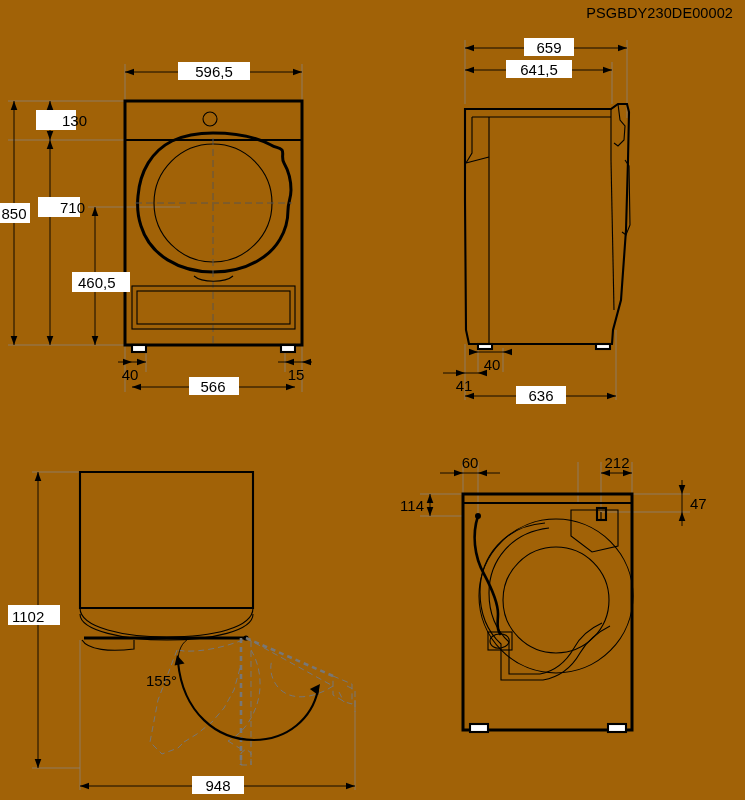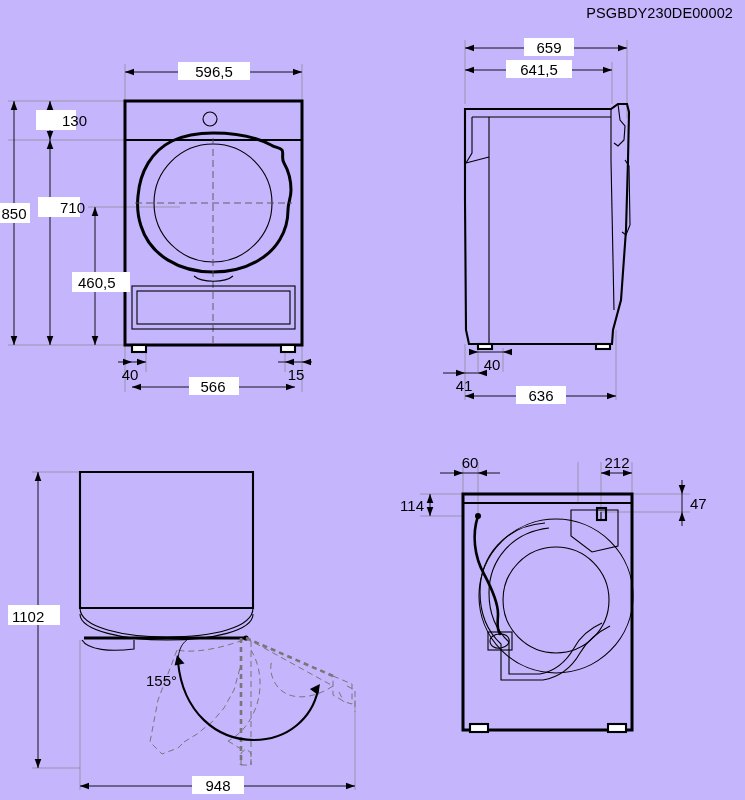--- a/index.html
+++ b/index.html
@@ -8,21 +8,21 @@
     padding: 0;
     background: #ffffff;
   }
   body {
     font-family: "Liberation Sans", sans-serif;
   }
   #sheet {
     position: relative;
     width: 745px;
     height: 800px;
-    background: #c4b5fd;
+    background: #a16207;
     overflow: hidden;
   }
   #drawing {
     position: absolute;
     left: 0;
     top: 0;
   }
   .code-label {
     position: absolute;
     right: 12px;

